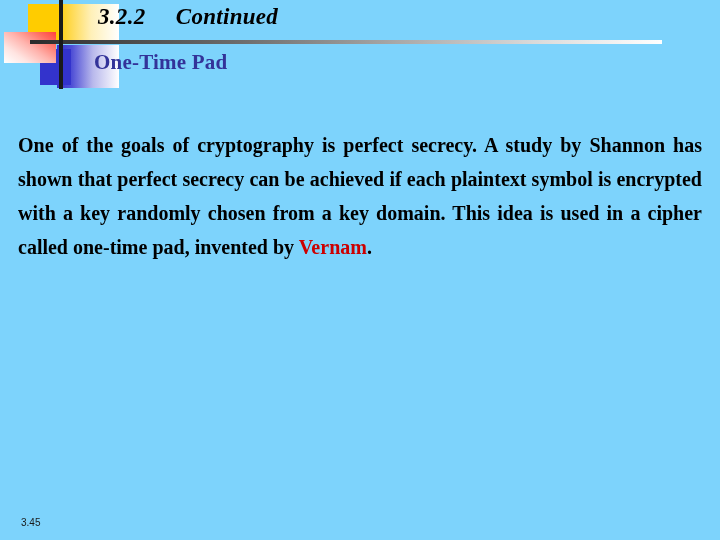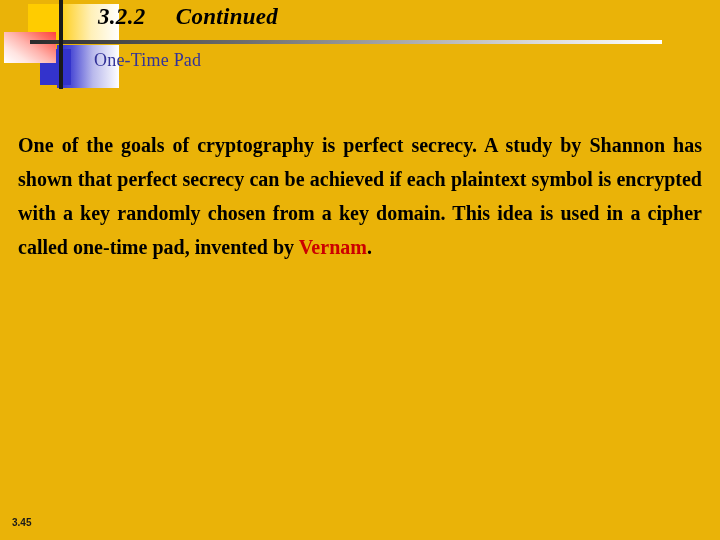--- a/index.html
+++ b/index.html
@@ -11,21 +11,21 @@
     width: 720px;
     height: 540px;
     position: relative;
     overflow: hidden;
     font-family: "Liberation Serif", "DejaVu Serif", serif;
   }
 
   #slide {
     position: absolute;
     inset: 0;
-    background: #eab308;
+    background: #7dd3fc;
   }
 
   
   .deco { position: absolute; }
 
   .deco-yellow-square {
     left: 28px; top: 4px;
     width: 30px; height: 38px;
     background: #ffcc00;
   }
@@ -67,22 +67,22 @@
     font-size: 23px;
     font-weight: bold;
     font-style: italic;
     color: #000000;
     letter-spacing: 0.3px;
     white-space: pre;
   }
   .slide-subtitle {
     position: absolute;
     left: 94px; top: 50px;
-    font-size: 18px;
-    font-weight: normal;
+    font-size: 21px;
+    font-weight: bold;
     color: #333399;
     letter-spacing: 0.2px;
   }
 
   
   .body-block {
     position: absolute;
     left: 18px; top: 108px;
     width: 684px;
   }
@@ -94,24 +94,24 @@
     text-align: justify;
     text-justify: inter-word;
   }
   .highlight-vernam {
     color: #cc0000;
   }
 
   
   .page-number {
     position: absolute;
-    left: 12px; top: 517px;
+    left: 21px; top: 517px;
     font-family: "Liberation Sans", "DejaVu Sans", sans-serif;
     font-size: 10px;
-    font-weight: bold;
+    font-weight: normal;
     color: #1a1a1a;
   }
 </style>
 </head>
 <body>
 
 <div id="slide">
 
   <div class="deco deco-yellow-band"></div>
   <div class="deco deco-blue-band"></div>

